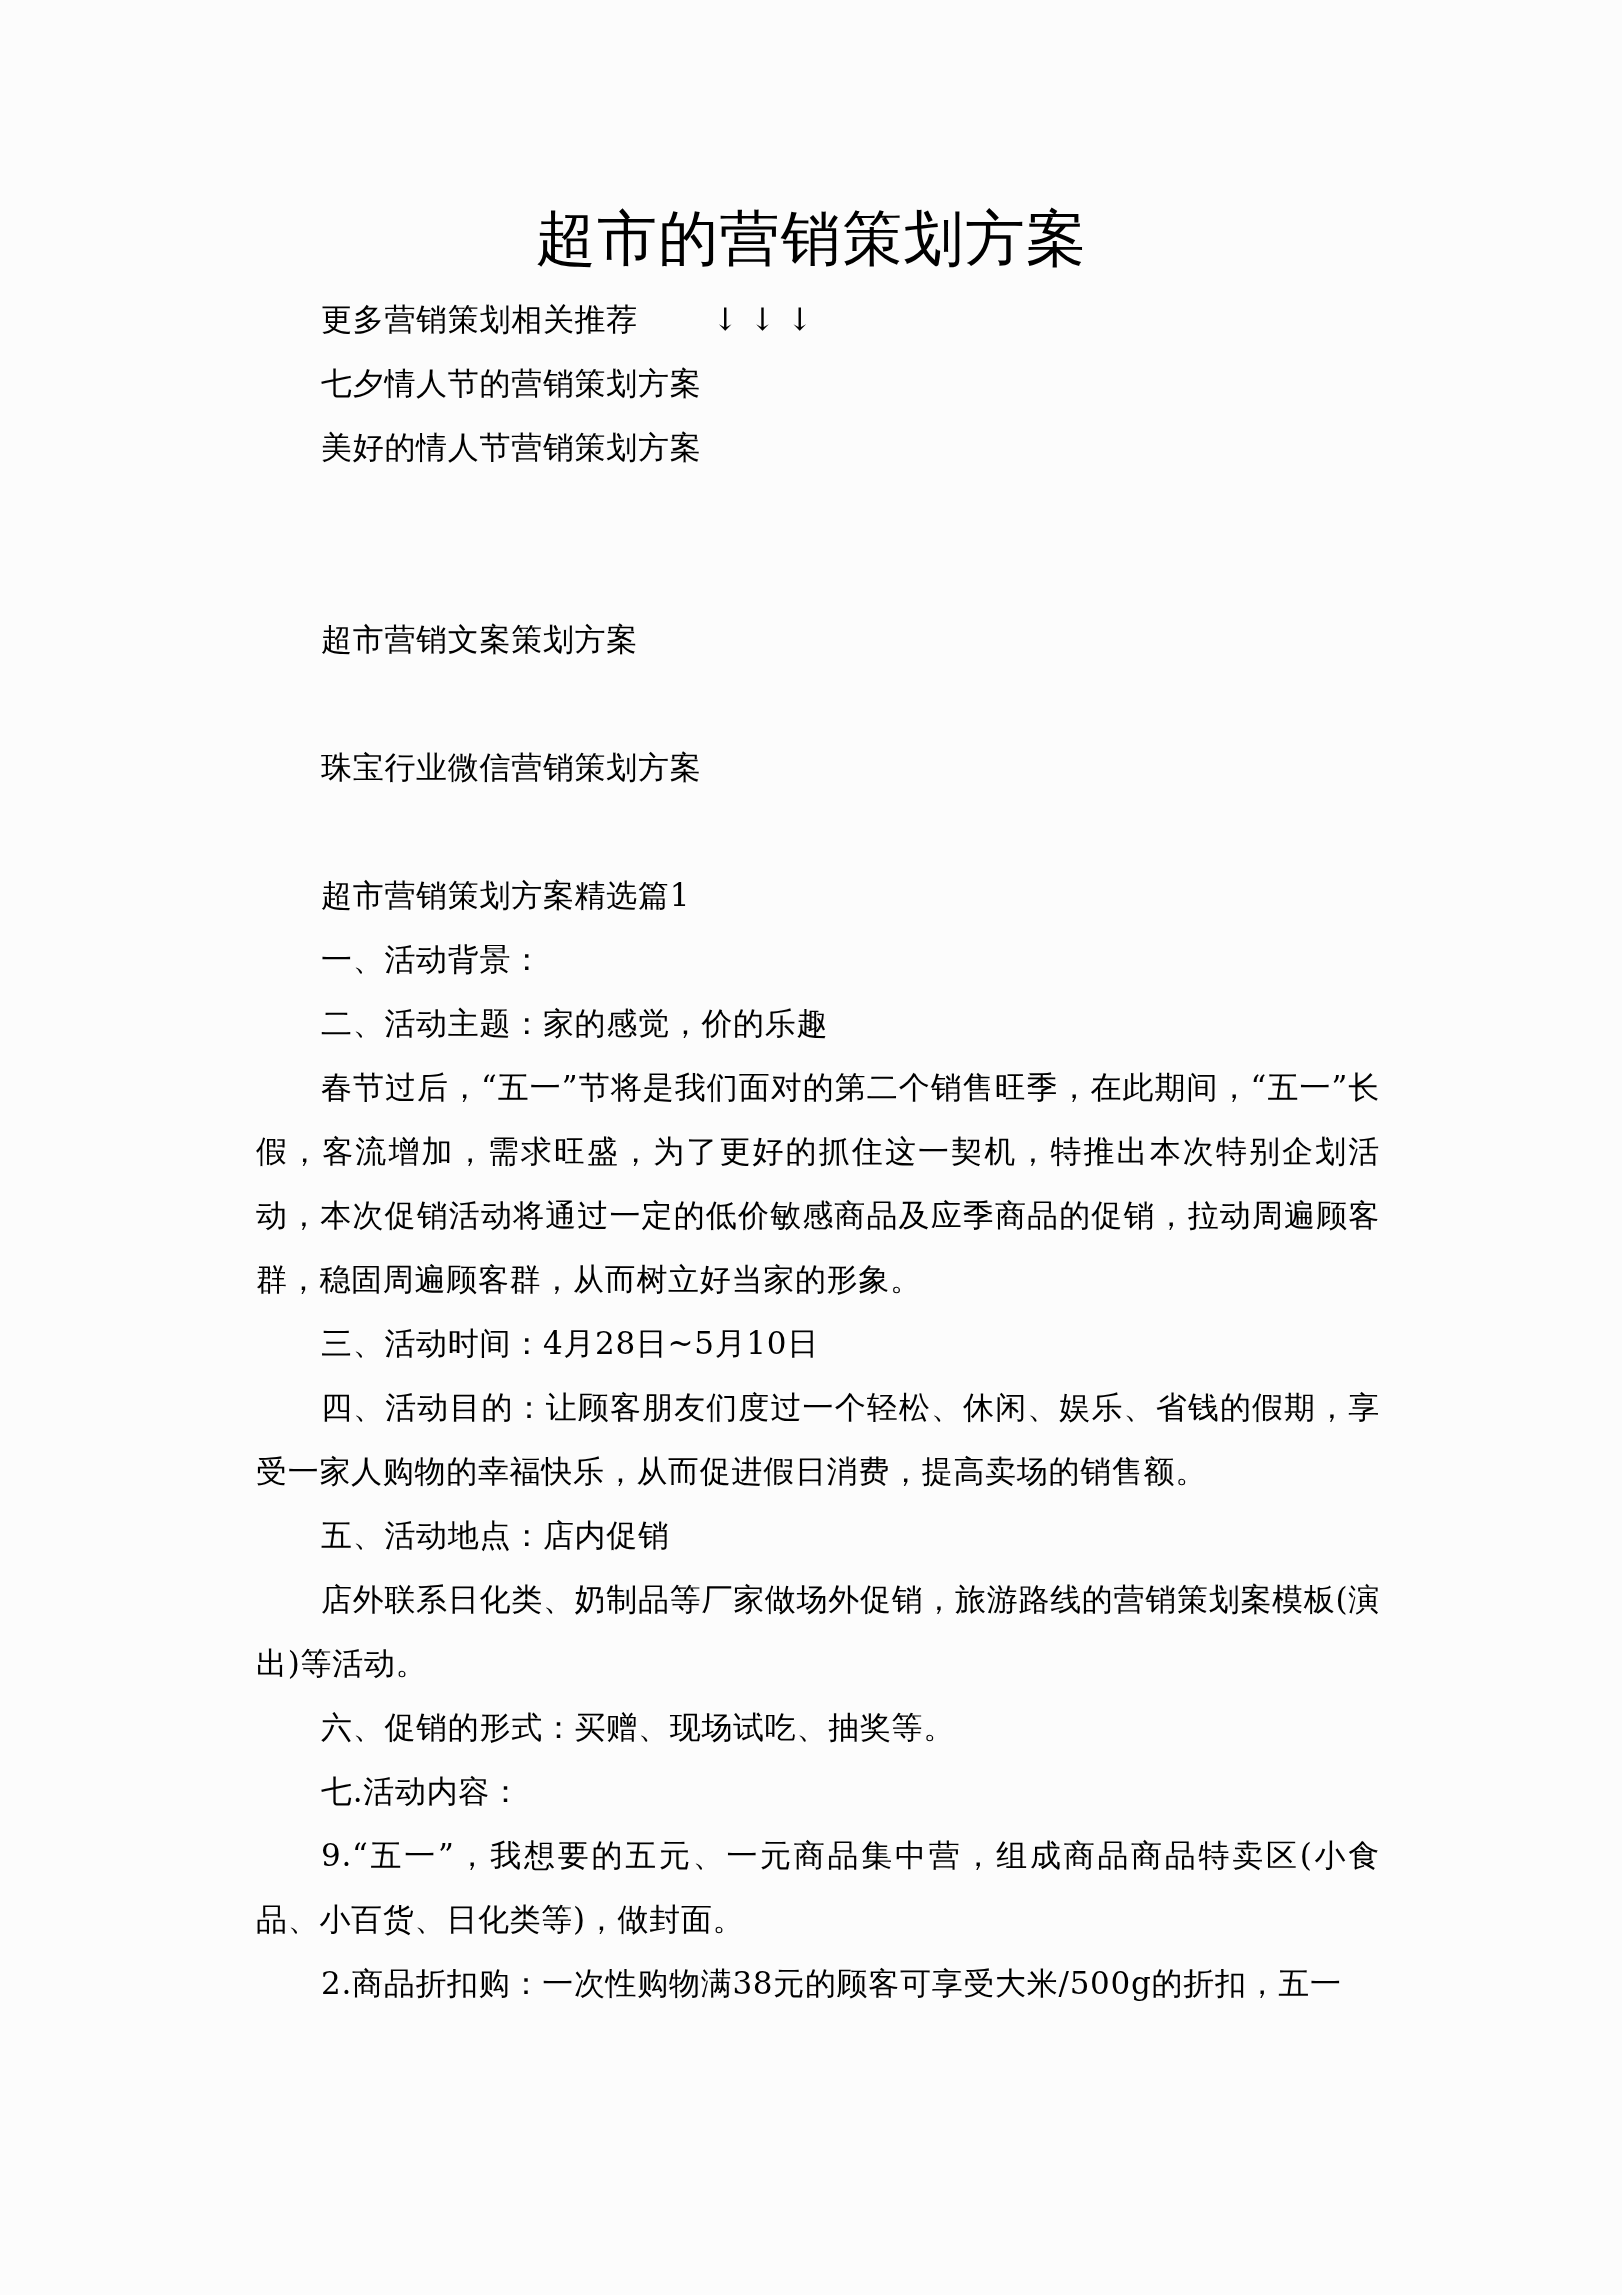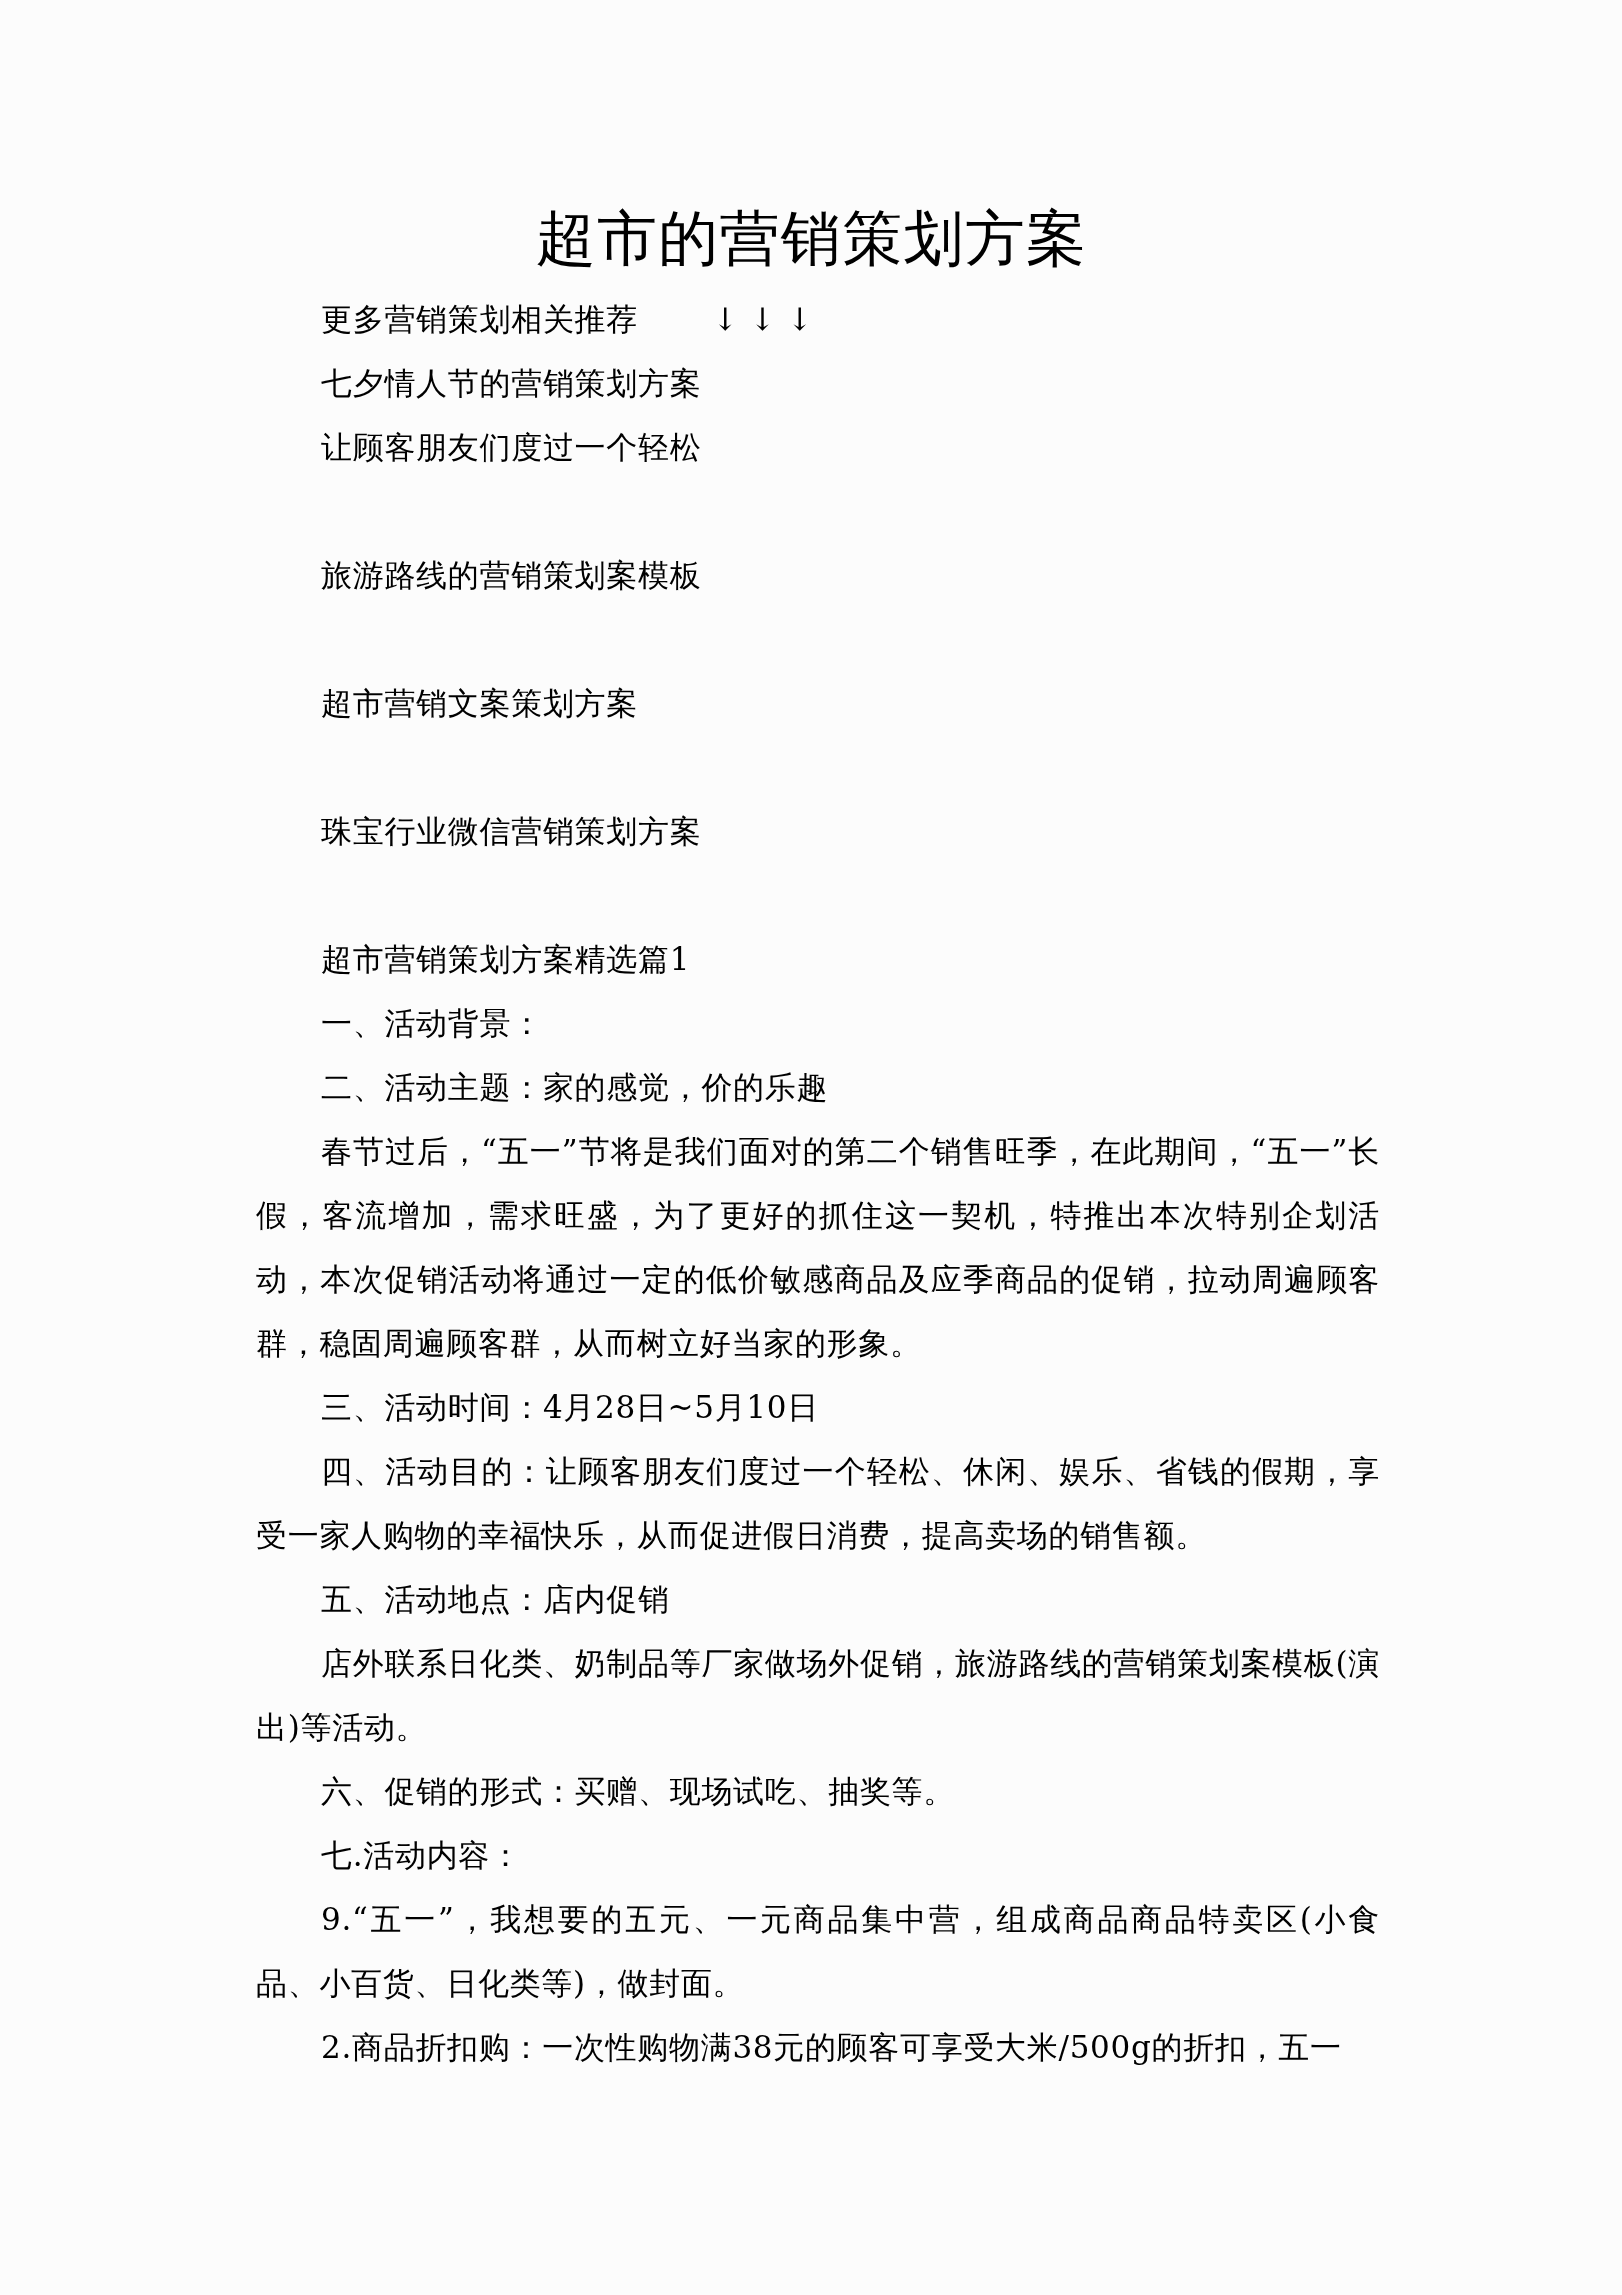--- a/index.html
+++ b/index.html
@@ -51,23 +51,22 @@
 
 <div class="page">
 
   <h1 class="title">超市的营销策划方案</h1>
 
   <div class="body">
 
     <p class="line indent"><span>更多营销策划相关推荐</span><span class="arrow">↓ ↓ ↓</span></p>
 
     <p class="line indent">七夕情人节的营销策划方案</p>
-    <p class="line indent">让顾客朋友们度过一个轻松</p>
+    <p class="line indent">美好的情人节营销策划方案</p>
     <div class="spacer"></div>
-    <p class="line indent">旅游路线的营销策划案模板</p>
     <div class="spacer"></div>
     <p class="line indent">超市营销文案策划方案</p>
     <div class="spacer"></div>
     <p class="line indent">珠宝行业微信营销策划方案</p>
     <div class="spacer"></div>
 
     <p class="line indent">超市营销策划方案精选篇1</p>
 
     <p class="line indent">一、活动背景：</p>
     <p class="line indent">二、活动主题：家的感觉，价的乐趣</p>

